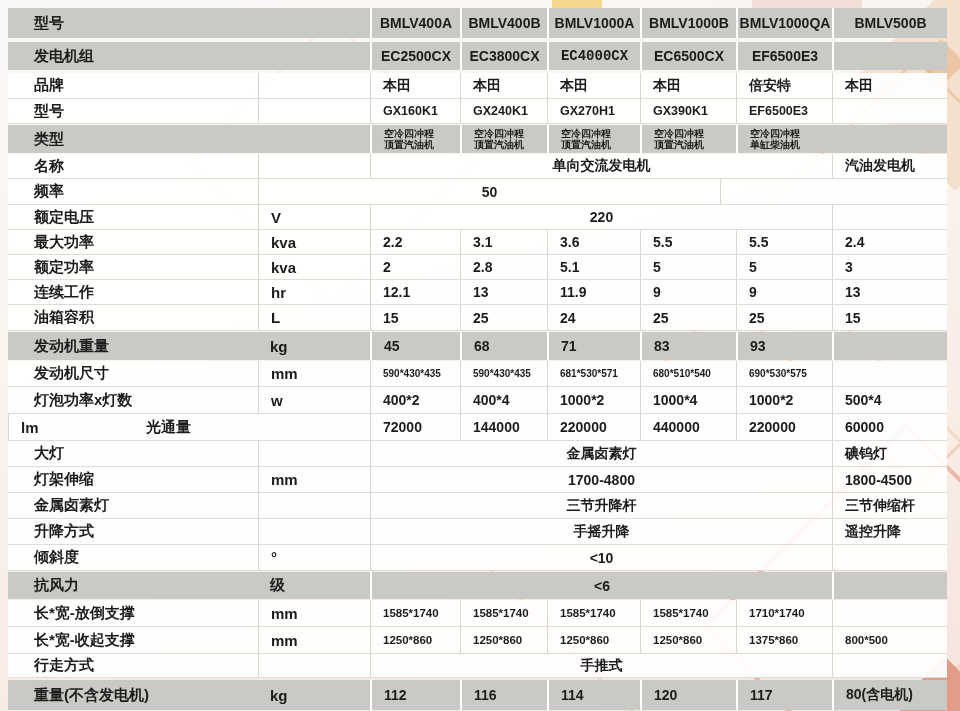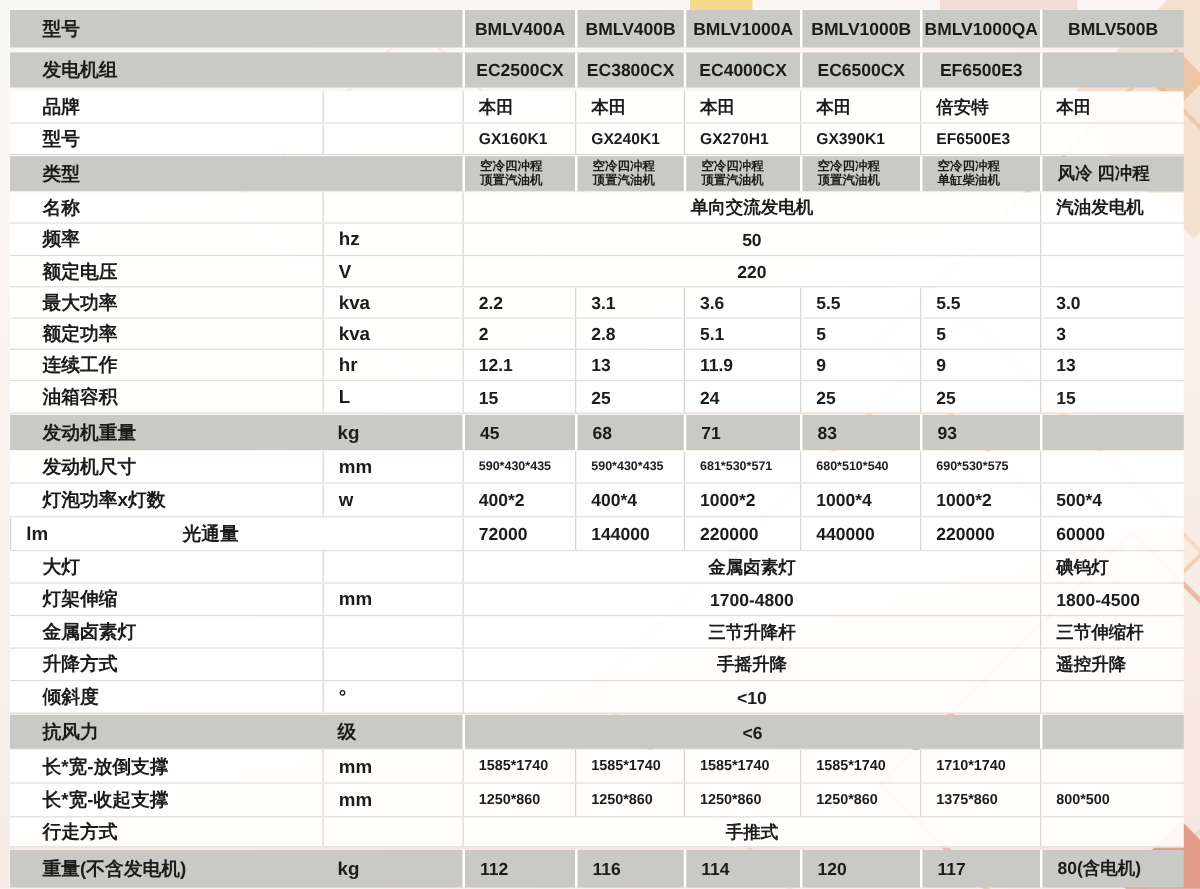--- a/index.html
+++ b/index.html
@@ -59,21 +59,21 @@
       <div class="cell data center" style="width: 93px;">BMLV1000A</div>
       <div class="cell data center" style="width: 96px;">BMLV1000B</div>
       <div class="cell data center" style="width: 96px;">BMLV1000QA</div>
       <div class="cell data center" style="width: 115px; text-align: right;">BMLV500B</div>
     </div>
     <div class="row gray" style="height: 28px; margin: 0px 0px 3px;">
       <div class="cell lbl" style="width: 250px;">发电机组</div>
       <div class="cell unit" style="width: 112px;"></div>
       <div class="cell data center" style="width: 90px;">EC2500CX</div>
       <div class="cell data center" style="width: 87px;">EC3800CX</div>
-      <div class="cell data center" style="width: 93px;">EC4000CX</div>
+      <div class="cell data center" style="width: 93px; font-family: Liberation Mono, monospace;">EC4000CX</div>
       <div class="cell data center" style="width: 96px;">EC6500CX</div>
       <div class="cell data center" style="width: 96px;">EF6500E3</div>
       <div class="cell data center" style="width: 115px;"></div>
     </div>
     <div class="row white" style="height: 26px;">
       <div class="cell lbl" style="width: 250px;">品牌</div>
       <div class="cell unit" style="width: 112px;"></div>
       <div class="cell data" style="width: 90px;">本田</div>
       <div class="cell data" style="width: 87px;">本田</div>
       <div class="cell data" style="width: 93px;">本田</div>
@@ -97,49 +97,47 @@
       <div class="cell data tiny" style="width: 90px;">空冷四冲程
 顶置汽油机</div>
       <div class="cell data tiny" style="width: 87px;">空冷四冲程
 顶置汽油机</div>
       <div class="cell data tiny" style="width: 93px;">空冷四冲程
 顶置汽油机</div>
       <div class="cell data tiny" style="width: 96px;">空冷四冲程
 顶置汽油机</div>
       <div class="cell data tiny" style="width: 96px;">空冷四冲程
 单缸柴油机</div>
-      <div class="cell data" style="width: 115px;">风冷 四冲程</div>
     </div>
     <div class="row white" style="height: 25px;">
       <div class="cell lbl" style="width: 250px;">名称</div>
       <div class="cell unit" style="width: 112px;"></div>
       <div class="cell data center" style="width: 462px;">单向交流发电机</div>
       <div class="cell data" style="width: 115px;">汽油发电机</div>
     </div>
     <div class="row white" style="height: 26px;">
       <div class="cell lbl" style="width: 250px;">频率</div>
-      <div class="cell unit" style="width: 112px;">hz</div>
       <div class="cell data center" style="width: 462px;">50</div>
       <div class="cell data" style="width: 115px;"></div>
     </div>
     <div class="row white" style="height: 25px;">
       <div class="cell lbl" style="width: 250px;">额定电压</div>
       <div class="cell unit" style="width: 112px;">V</div>
       <div class="cell data center" style="width: 462px;">220</div>
       <div class="cell data" style="width: 115px;"></div>
     </div>
     <div class="row white" style="height: 25px;">
       <div class="cell lbl" style="width: 250px;">最大功率</div>
       <div class="cell unit" style="width: 112px;">kva</div>
       <div class="cell data" style="width: 90px;">2.2</div>
       <div class="cell data" style="width: 87px;">3.1</div>
       <div class="cell data" style="width: 93px;">3.6</div>
       <div class="cell data" style="width: 96px;">5.5</div>
       <div class="cell data" style="width: 96px;">5.5</div>
-      <div class="cell data" style="width: 115px;">3.0</div>
+      <div class="cell data" style="width: 115px;">2.4</div>
     </div>
     <div class="row white" style="height: 25px;">
       <div class="cell lbl" style="width: 250px;">额定功率</div>
       <div class="cell unit" style="width: 112px;">kva</div>
       <div class="cell data" style="width: 90px;">2</div>
       <div class="cell data" style="width: 87px;">2.8</div>
       <div class="cell data" style="width: 93px;">5.1</div>
       <div class="cell data" style="width: 96px;">5</div>
       <div class="cell data" style="width: 96px;">5</div>
       <div class="cell data" style="width: 115px;">3</div>

